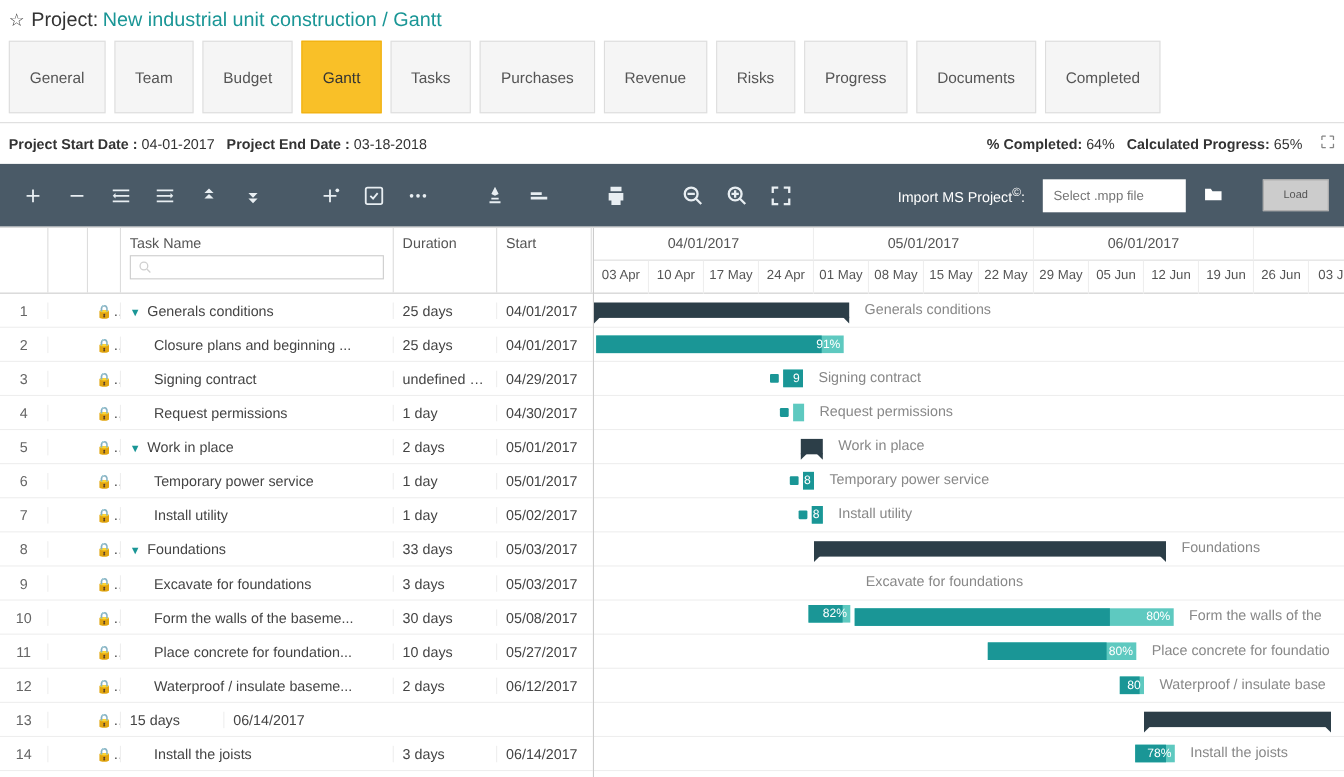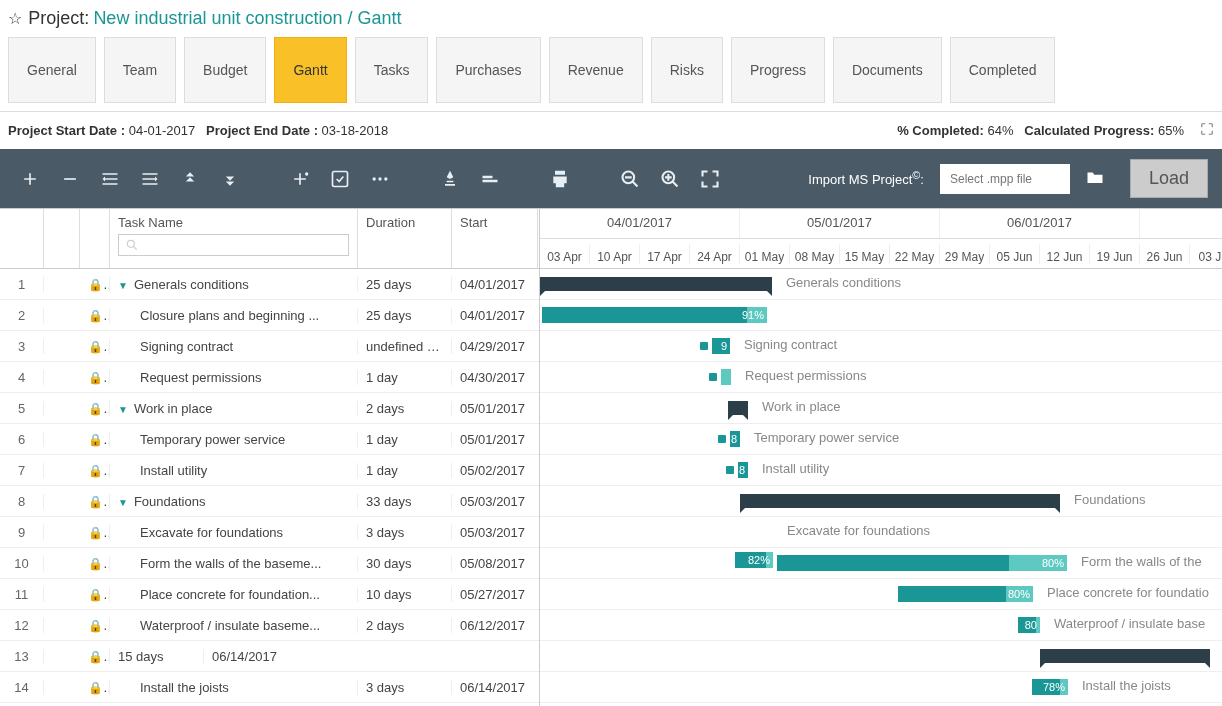--- a/index.html
+++ b/index.html
@@ -19,21 +19,21 @@
 .expand-icon { margin-left: 16px; cursor: pointer; opacity: 0.6; }
 
 .toolbar { background: #4a5a67; color: #fff; display: flex; align-items: center; padding: 10px 14px; gap: 8px; }
 .toolbar-btn { color: #e8eef2; padding: 4px 6px; cursor: pointer; display: inline-flex; align-items: center; justify-content: center; }
 .toolbar-btn svg { width: 20px; height: 20px; }
 .toolbar-sep { width: 22px; }
 .toolbar .spacer { flex: 1; }
 .import-label { font-size: 13px; color: #fff; margin-right: 8px; }
 .file-input { background: #fff; color: #888; padding: 8px 10px; font-size: 12px; width: 130px; border: none; }
 .browse-btn { color: #fff; padding: 8px; cursor: pointer; }
-.load-btn { background: #ccc; color: #555; padding: 8px 18px; border: 1px solid #aaa; font-size: 18px; cursor: pointer; margin-left: 10px; }
+.load-btn { background: #ccc; color: #555; padding: 8px 18px; border: 1px solid #aaa; font-size: 10px; cursor: pointer; margin-left: 20px; }
 
 .gantt-area { display: flex; border-top: 1px solid #ccc; height: 530px; overflow: hidden; }
 .left-panel { width: 540px; border-right: 1px solid #ccc; flex-shrink: 0; }
 .right-panel { flex: 1; overflow: hidden; position: relative; }
 
 .grid-header { display: flex; border-bottom: 1px solid #ccc; height: 60px; }
 .grid-header .col { border-right: 1px solid #ddd; padding: 6px 8px; font-size: 13px; color: #555; display: flex; flex-direction: column; justify-content: flex-start; }
 .col-num { width: 44px; }
 .col-info { width: 36px; }
 .col-lock { width: 30px; }
@@ -53,21 +53,21 @@
 .cell-dur { width: 94px; border-right: 1px solid #eee; }
 .cell-start { width: 86px; }
 .lock-icon { color: #d9a300; font-size: 12px; }
 .caret { color: #1a9696; font-size: 10px; margin-right: 6px; cursor: pointer; }
 .indent-1 { padding-left: 0px; }
 .indent-2 { padding-left: 22px; }
 
 .timeline-header { height: 60px; border-bottom: 1px solid #ccc; }
 .timeline-months { display: flex; height: 30px; border-bottom: 1px solid #ddd; }
 .timeline-months div { flex: 0 0 200px; text-align: center; font-size: 13px; color: #555; padding-top: 6px; border-right: 1px solid #eee; }
-.timeline-weeks { display: flex; height: 30px; align-items: center; }
+.timeline-weeks { display: flex; height: 30px; }
 .timeline-weeks div { flex: 0 0 50px; text-align: center; font-size: 12px; color: #555; padding-top: 6px; border-right: 1px solid #eee; white-space: nowrap; }
 
 .timeline-body { position: relative; }
 .timeline-row { height: 31px; border-bottom: 1px solid #eee; position: relative; }
 .bar { position: absolute; height: 16px; top: 7px; }
 .bar.summary { background: #2c3e48; height: 14px; top: 8px; }
 .bar.summary::before, .bar.summary::after { content: ''; position: absolute; bottom: -5px; width: 0; height: 0; border-top: 6px solid #2c3e48; }
 .bar.summary::before { left: 0; border-right: 6px solid transparent; }
 .bar.summary::after { right: 0; border-left: 6px solid transparent; }
 .bar.task { background: #5ec9c0; }
@@ -389,21 +389,21 @@
   <div class="right-panel">
     <div class="timeline-header">
       <div class="timeline-months" id="timeline-months">
           <div>04/01/2017</div>
           <div>05/01/2017</div>
           <div>06/01/2017</div>
         </div>
       <div class="timeline-weeks" id="timeline-weeks">
           <div>03 Apr</div>
           <div>10 Apr</div>
-          <div>17 Apr</div>
+          <div>17 May</div>
           <div>24 Apr</div>
           <div>01 May</div>
           <div>08 May</div>
           <div>15 May</div>
           <div>22 May</div>
           <div>29 May</div>
           <div>05 Jun</div>
           <div>12 Jun</div>
           <div>19 Jun</div>
           <div>26 Jun</div>

